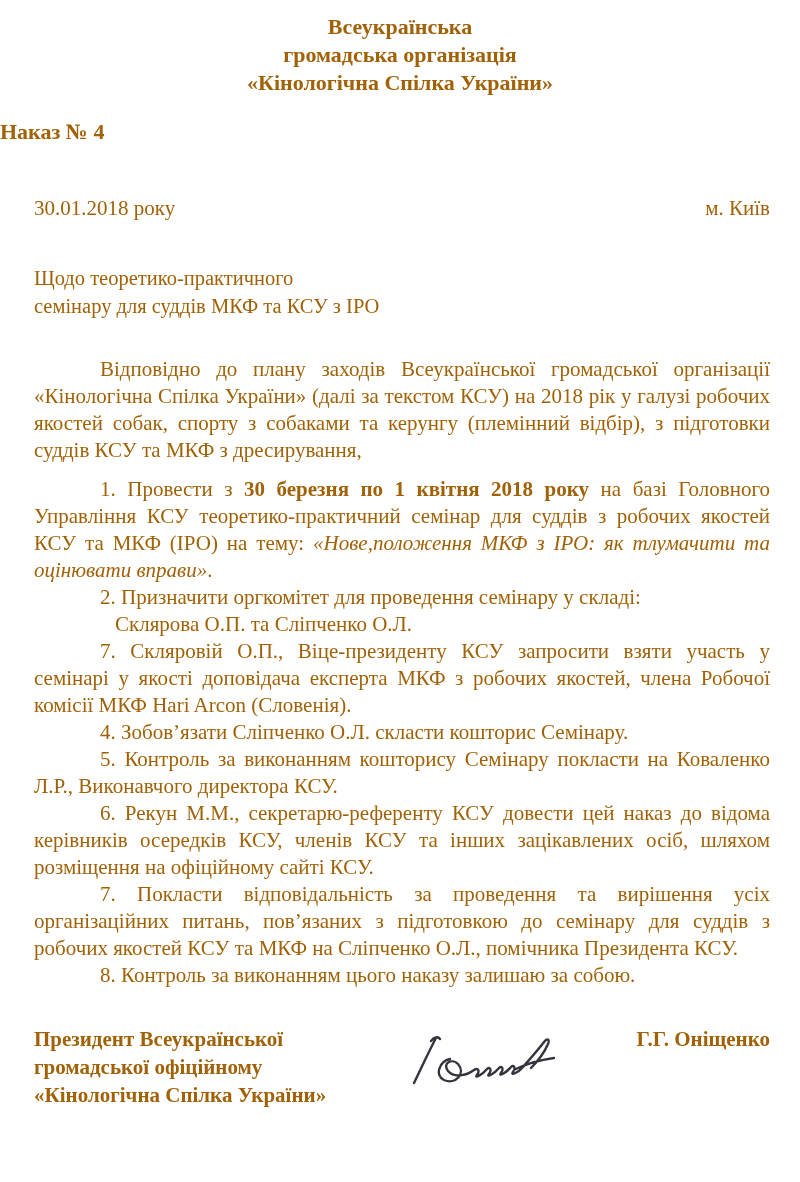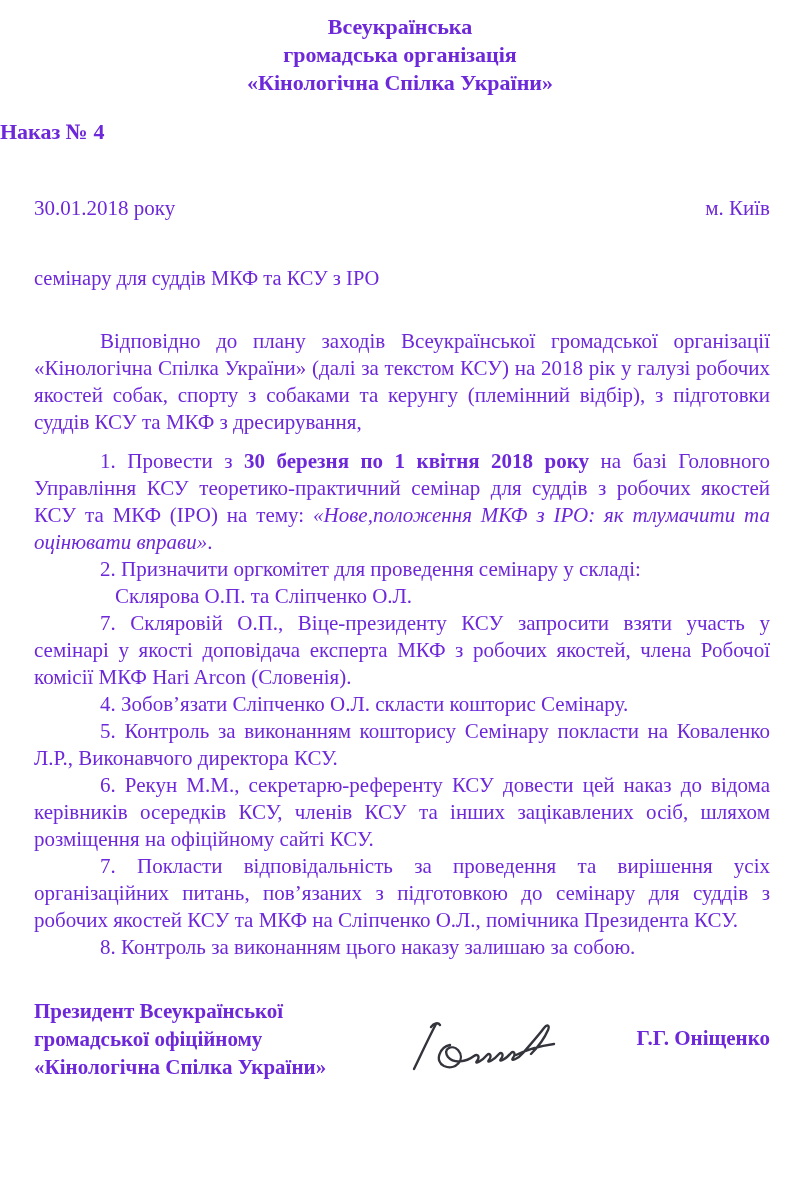--- a/index.html
+++ b/index.html
@@ -4,21 +4,21 @@
 <style>
   * { margin: 0; padding: 0; box-sizing: border-box; }
   html, body { background: #ffffff; }
   .page {
     position: relative;
     width: 800px;
     height: 1182px;
     margin: 0 auto;
     background: #ffffff;
     font-family: "Liberation Serif", "DejaVu Serif", serif;
-    color: #6d28d9;
+    color: #a16207;
     overflow: hidden;
   }
   .header {
     padding-top: 13px;
     text-align: center;
     font-weight: bold;
     font-size: 22px;
     line-height: 28px;
   }
   .order-title {
@@ -59,21 +59,21 @@
   }
   .first-item { margin-top: 12px; }
   .names-line {
     text-indent: 81px;
     text-align: left;
   }
   .sig-row {
     margin: 36px 30px 0 34px;
     display: flex;
     justify-content: space-between;
-    align-items: center;
+    align-items: flex-start;
     gap: 36px;
   }
   .sig-left {
     font-weight: bold;
     font-size: 21px;
     line-height: 28px;
     white-space: nowrap;
   }
   .sig-scrawl {
     flex: none;
@@ -106,20 +106,21 @@
   </div>
 
   <div class="order-title">Наказ № 4</div>
 
   <div class="meta-row">
     <span>30.01.2018 року</span>
     <span>м. Київ</span>
   </div>
 
   <div class="subject">
+    <div>Щодо теоретико-практичного</div>
     <div>семінару для суддів МКФ та КСУ з ІРО</div>
   </div>
 
   <div class="body">
 
     <p class="para">Відповідно до плану заходів Всеукраїнської громадської організації «Кінологічна Спілка України» (далі за текстом КСУ) на 2018 рік у галузі робочих якостей собак, спорту з собаками та керунгу (племінний відбір), з підготовки суддів КСУ та МКФ з дресирування,</p>
 
 
     <p class="para first-item"><span>1. Провести з </span><b>30 березня по 1 квітня 2018 року</b><span> на базі Головного Управління КСУ теоретико-практичний семінар для суддів з робочих якостей КСУ та МКФ (ІРО) на тему: </span><i>«Нове,положення МКФ з ІРО: як тлумачити та оцінювати вправи»</i><span>.</span></p>
 

